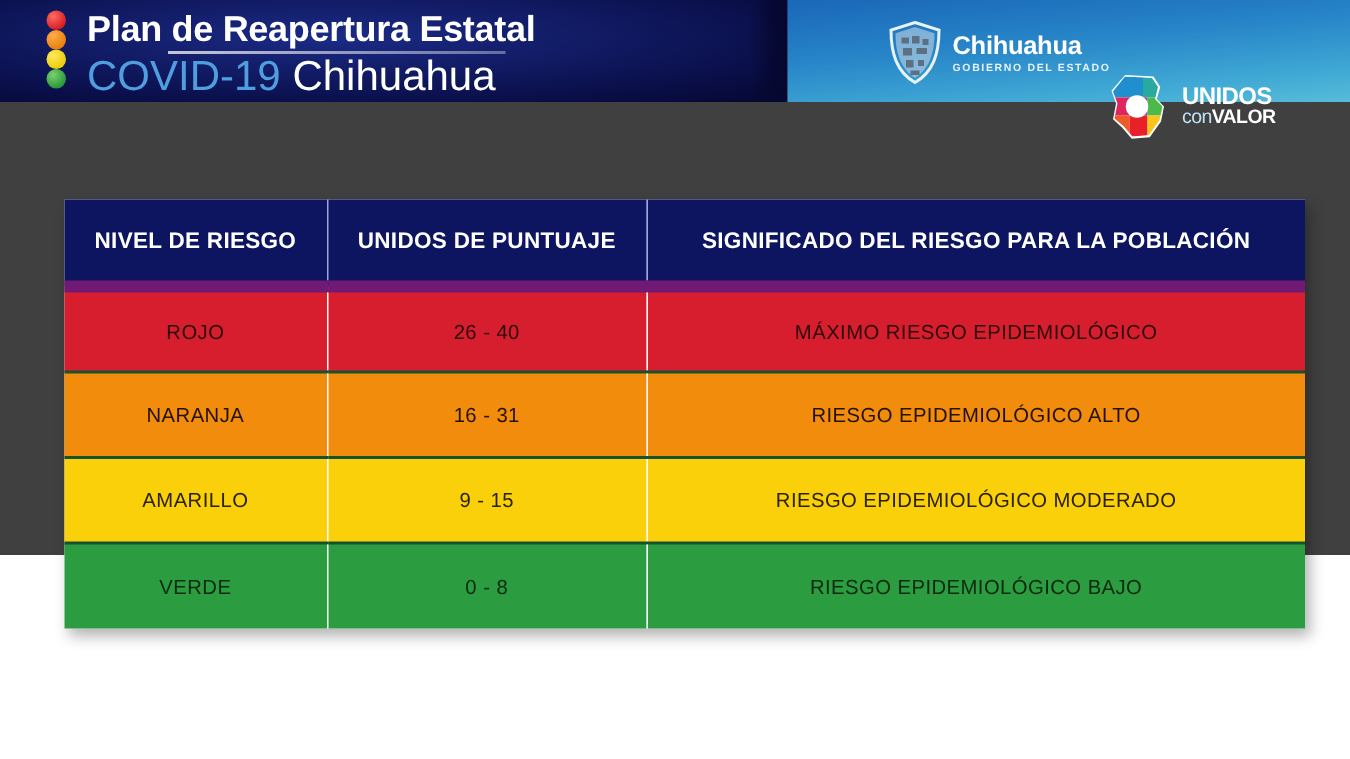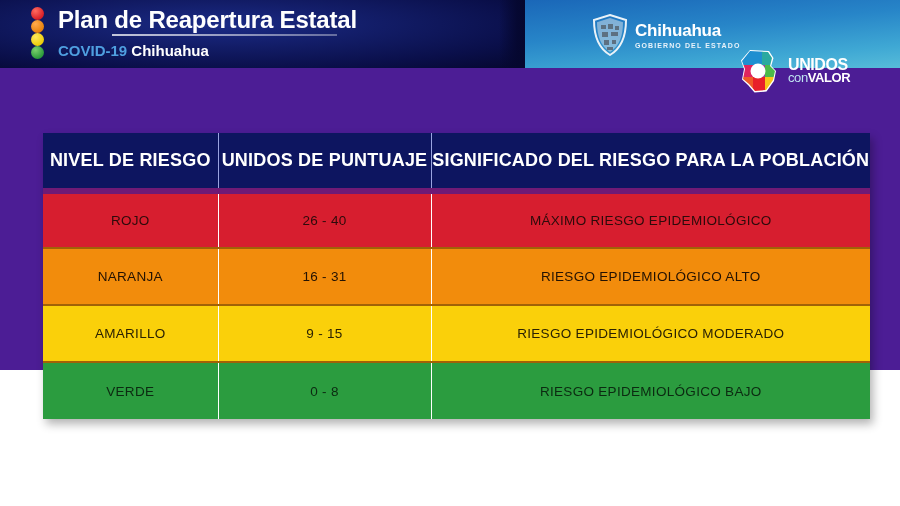--- a/index.html
+++ b/index.html
@@ -2,21 +2,21 @@
 <html><head>
 <meta charset="utf-8">
 <style>
   * { margin:0; padding:0; box-sizing:border-box; }
   html, body {
     width:900px; height:506px;
     background:#ffffff;
     font-family:"Liberation Sans", sans-serif;
     overflow:hidden;
   }
-  .slide { position:relative; width:900px; height:370px; background:#4c1d95;padding-left:26px; }
+  .slide { position:relative; width:900px; height:370px; background:#404040;padding-left:26px; }
 
   
   .banner { position:absolute; left:0; top:0; width:900px; height:68px; }
   .banner-left {
     position:absolute; left:0; top:0; width:525px; height:68px;
     background:radial-gradient(ellipse at 42% 36%, #1b2b86 0%, #121c66 38%, #0a0f4a 72%, #05072f 100%);
   }
   .banner-right {
     position:absolute; left:525px; top:0; width:375px; height:68px;
     background:linear-gradient(175deg,#1a67b8 0%, #2785c8 42%, #3fa8d4 78%, #57bcd9 100%);
@@ -36,21 +36,21 @@
 
   .title-wrap { position:absolute; left:58px; top:6px; }
   .title1 {
     font-size:24px; font-weight:bold; color:#ffffff; letter-spacing:-0.2px;
     line-height:28px; white-space:nowrap;
   }
   .title-rule {
     width:225px; height:2px; margin:0 0 1px 54px;
     background:linear-gradient(90deg, rgba(255,255,255,.75), rgba(255,255,255,.35));
   }
-  .title2 { font-size:15px; font-weight:bold; line-height:27px; white-space:nowrap; }
+  .title2 { font-size:28px; font-weight:normal; line-height:27px; white-space:nowrap; }
   .title2 .covid { color:#4f9fe0; }
   .title2 .chih  { color:#ffffff; }
 
   
   .gov-logo { position:absolute; left:592px; top:13px; height:44px; display:flex; align-items:center; }
   .shield { width:36px; height:42px; position:relative; flex:0 0 auto; }
   .shield svg { display:block; }
   .gov-text { margin-left:7px; line-height:1; }
   .gov-name { font-size:17px; font-weight:bold; color:#ffffff; letter-spacing:-0.2px; }
   .gov-sub  { font-size:7px; font-weight:bold; color:#e8f2fa; letter-spacing:1.1px; margin-top:3px; }
@@ -71,40 +71,40 @@
     box-shadow:3px 5px 9px rgba(0,0,0,.30);
     background:#fff;
   }
   .table td, .table th { padding:0; border:none; }
   .col1 { width:175px; }
   .col2 { width:213px; }
   .col3 { width:439px; }
 
   .thead td {
     background:#0d1560; height:58px; color:#ffffff;
-    font-size:18px; font-weight:bold; letter-spacing:0.2px;
+    font-size:15px; font-weight:bold; letter-spacing:0.2px;
     text-align:center; vertical-align:middle;
     font-stretch:condensed;
     border-right:1.5px solid #9aa3e0;
   }
   .thead td:last-child { border-right:none; }
 
   .row td {
     height:57px; text-align:center; vertical-align:middle;
     font-size:13.5px; color:#2a1a10; letter-spacing:0.3px;
     border-right:1.5px solid #ffffff;
-    border-top:2px solid #a16207;
+    border-top:2px solid #14532d;
   }
   .row td:last-child { border-right:none; }
 
   .r-rojo    td { background:#d71e2f; color:#2d0b0b; }
   .r-naranja td { background:#f28c0c; color:#231203; }
   .r-amarillo td{ background:#fad00a; color:#2b2203; }
   .r-verde   td { background:#2b9c3f; color:#0c2a11; }
-  .r-rojo td { border-top:6px solid #701a75; }
+  .r-rojo td { border-top:8px solid #701a75; }
 </style>
 </head>
 <body>
 
 <div class="slide">
 
   <div class="banner">
     <div class="banner-left"></div>
     <div class="banner-right"></div>
 

